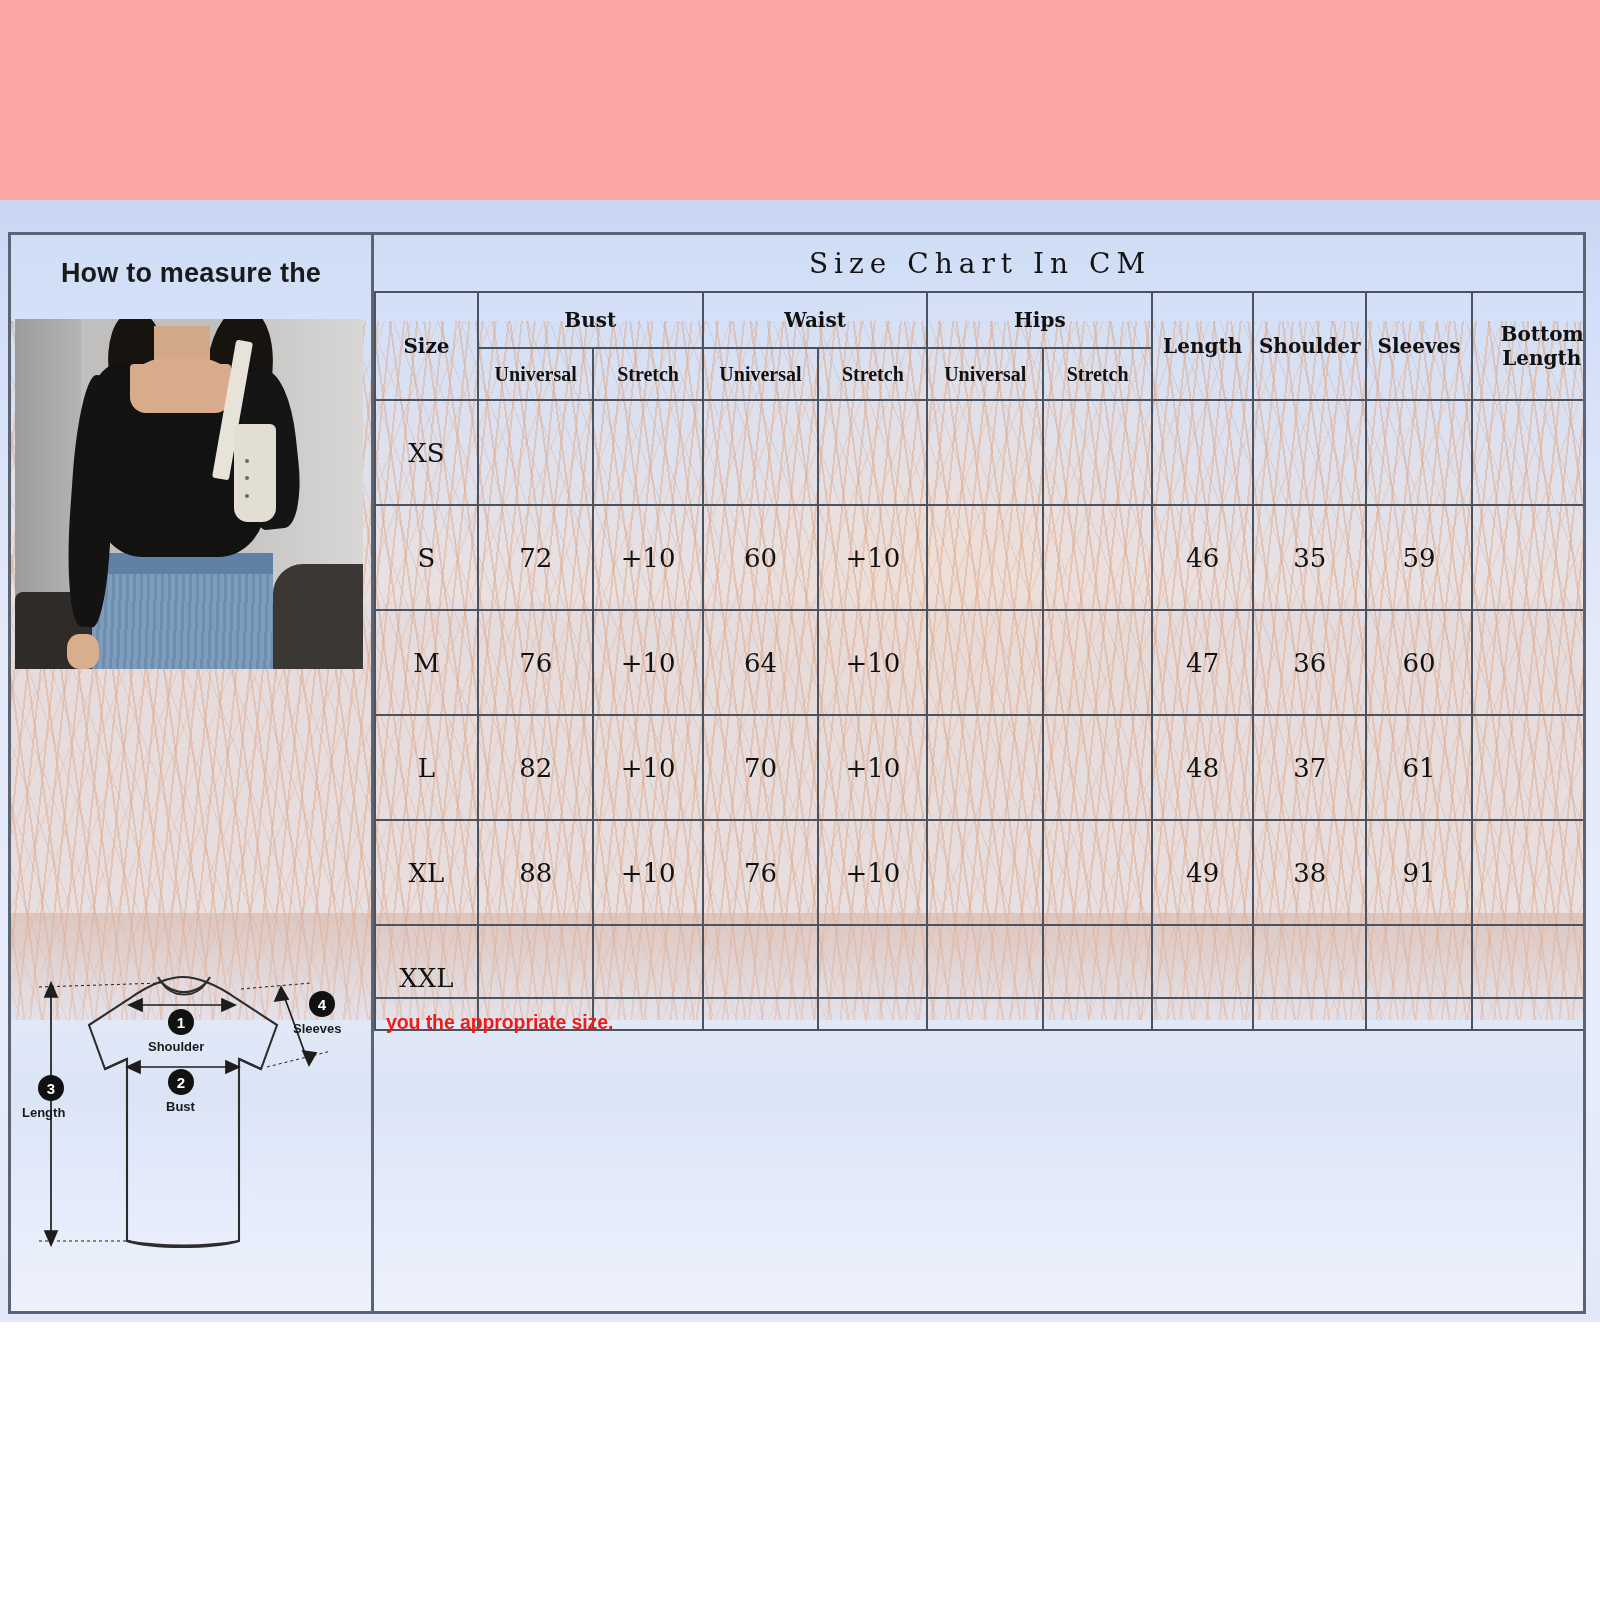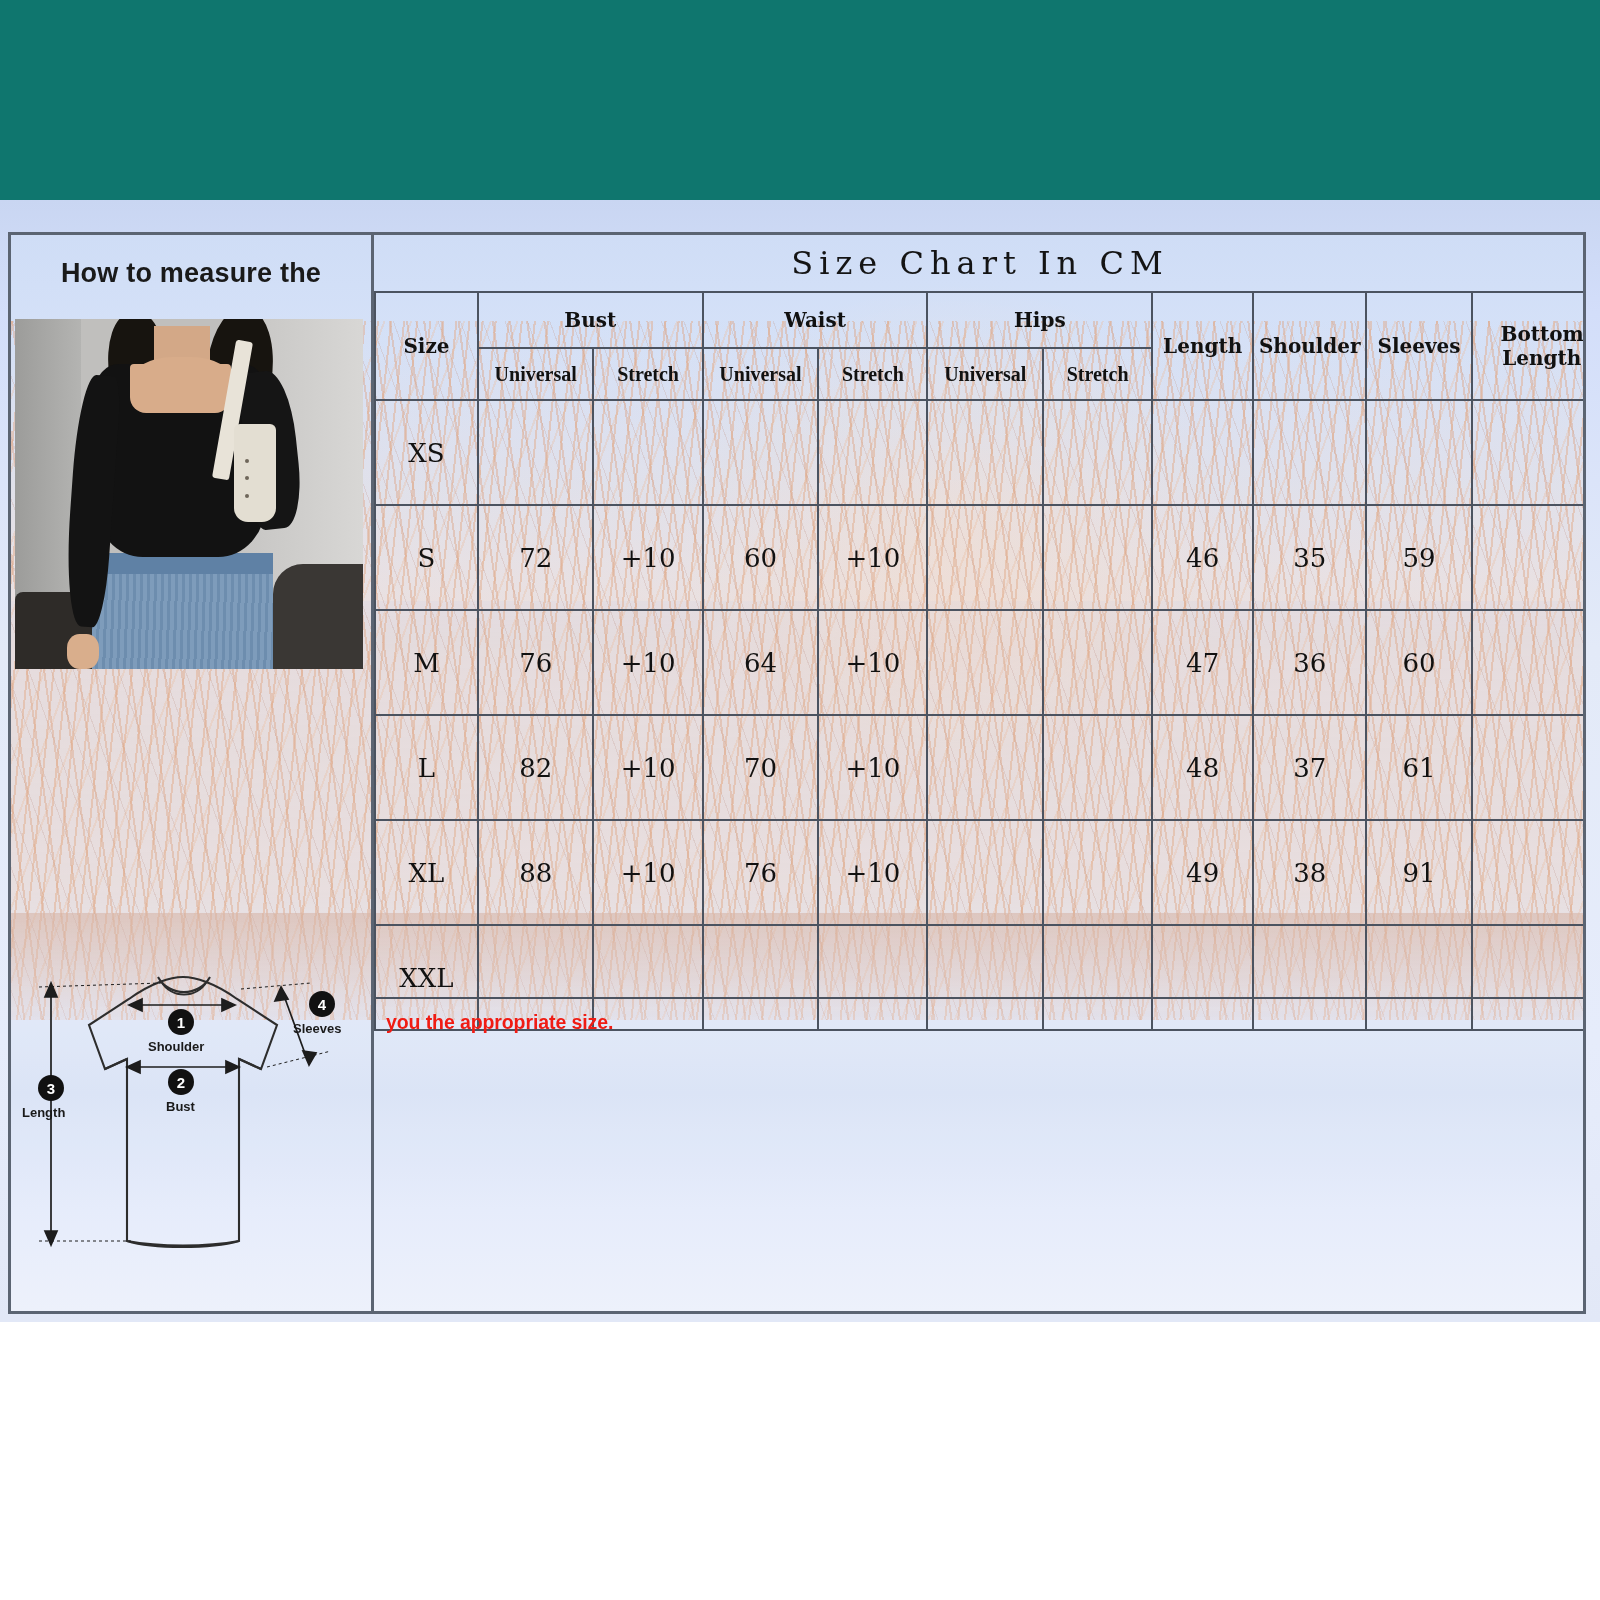--- a/index.html
+++ b/index.html
@@ -1,19 +1,19 @@
 <!DOCTYPE html>
 <html><head>
 <meta charset="utf-8">
 <style>
   html,body{margin:0;padding:0;background:#ffffff;}
   body{width:1600px;height:1600px;font-family:"Liberation Sans",sans-serif;overflow:hidden;}
 
   
-  #canvas{position:absolute;left:0;top:0;width:1600px;height:1160px;background:#0f766e;}
+  #canvas{position:absolute;left:0;top:0;width:1600px;height:1160px;background:#fca5a5;}
 
   
   #page-band{position:absolute;left:0;top:200px;width:1600px;height:1122px;
     background:linear-gradient(180deg,#c9d6f2 0%, #d3defa 10%, #e3eaf8 40%, #e6ecfb 75%, #e2e8f7 100%);}
 
   
   .wbg{position:absolute;inset:0;overflow:hidden;}
   .wbg .sky{position:absolute;left:0;top:0;width:100%;height:34%;
     background:linear-gradient(180deg,#cfddf6 0%,#dce6fa 60%,#e9eefb 100%);}
   .wbg .trees{position:absolute;left:0;top:8%;width:100%;height:68%;
@@ -71,21 +71,21 @@
   #diagram{position:absolute;left:0;top:712px;width:360px;height:364px;overflow:hidden;}
   #diagram svg{position:absolute;left:0;top:0;}
   .dbadge{position:absolute;width:26px;height:26px;border-radius:50%;background:#111;color:#fff;
     font-size:15px;font-weight:700;display:flex;align-items:center;justify-content:center;}
   .dlabel{position:absolute;font-size:13px;font-weight:700;color:#1a1a1a;white-space:nowrap;}
 
   
   #table-area{position:absolute;left:363px;top:0;width:1212px;height:1076px;}
   #chart-title{position:absolute;left:0;top:0;width:100%;height:56px;
     display:flex;align-items:center;justify-content:center;
-    font-family:"DejaVu Serif",serif;font-size:32px;letter-spacing:6px;color:#141414;}
+    font-family:"DejaVu Serif",serif;font-size:28px;letter-spacing:6px;color:#141414;}
 
   table.size{position:absolute;left:0;top:56px;width:1212px;border-collapse:collapse;
     table-layout:fixed;font-family:"DejaVu Serif",serif;}
   table.size th, table.size td{border:2px solid #4b5360;text-align:center;color:#111;background:transparent;}
   table.size th{font-weight:700;font-size:20px;}
   table.size td{font-size:26px;height:101px;}
   th.grp{font-size:23px;height:52px;}
   th.sub{font-size:19px;height:48px;font-family:Liberation Serif, serif;}
   th.size-h{font-size:23px;}
   th.tall{font-size:22px;}

